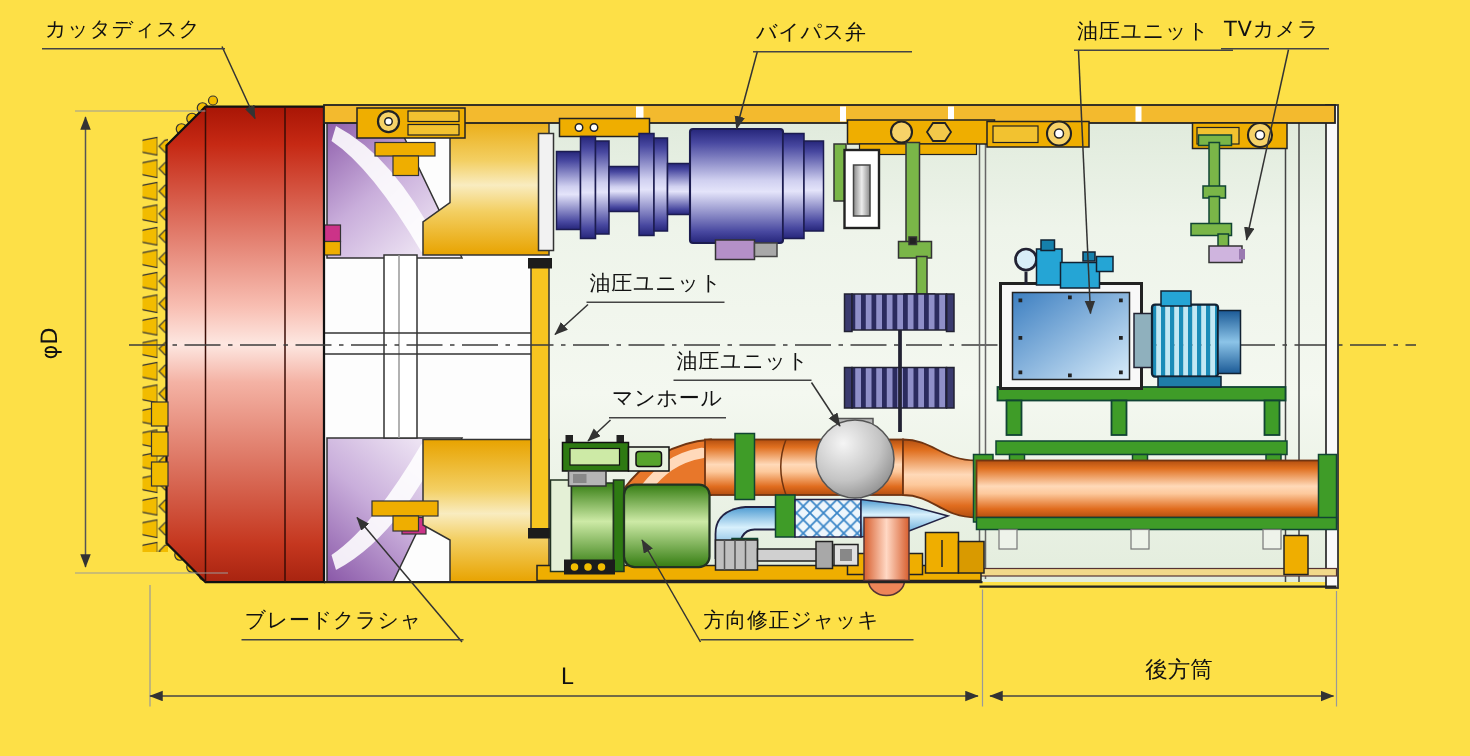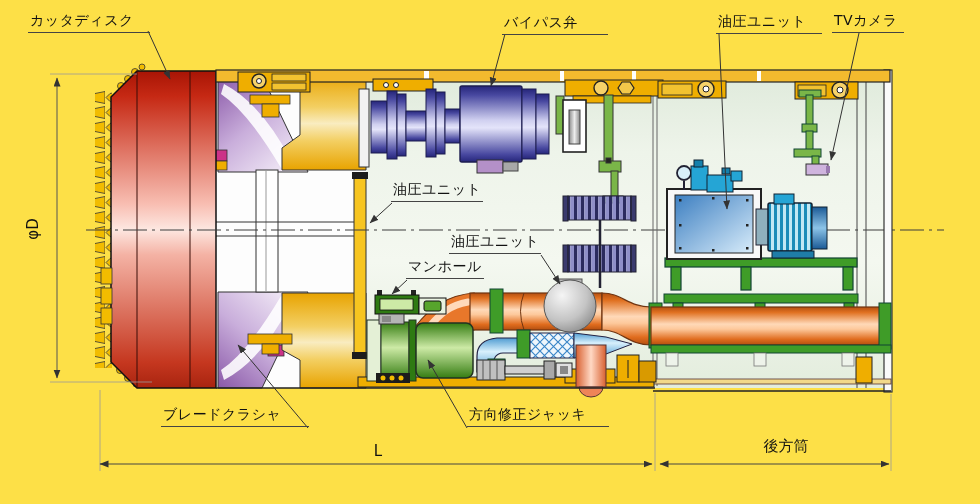--- a/index.html
+++ b/index.html
@@ -436,21 +436,21 @@
   <path d="M541,255 L560,284" marker-end="url(#arr)"></path>
   <path d="M407,280 L392,294" marker-end="url(#arr)"></path>
   <path d="M308,428 L238,345" marker-end="url(#arr)"></path>
   <path d="M467,428 L428,360" marker-end="url(#arr)"></path>
 </g>
 </svg>
 
 <div class="lbl" style="left:28px;top:12px;min-width:118px">カッタディスク</div>
 <div class="lbl" style="left:502px;top:14px;min-width:102px">バイパス弁</div>
 <div class="lbl" style="left:716px;top:13px;min-width:102px">油圧ユニット</div>
-<div class="lbl" style="left:832px;top:12px;min-width:68px">TVカメラ</div>
+<div class="lbl" style="left:814px;top:12px;min-width:68px">TVカメラ</div>
 <div class="lbl" style="left:391px;top:181px;min-width:88px">油圧ユニット</div>
 <div class="lbl" style="left:449px;top:233px;min-width:88px">油圧ユニット</div>
 <div class="lbl" style="left:406px;top:258px;min-width:74px">マンホール</div>
 <div class="lbl" style="left:467px;top:406px;min-width:138px">方向修正ジャッキ</div>
 <div class="lbl" style="left:161px;top:406px;min-width:144px">ブレードクラシャ</div>
 
 <div class="dimlbl" style="left:750px;top:437px;width:72px">後方筒</div>
 <div class="dimlbl" style="left:366px;top:442px;width:24px">L</div>
 <div class="dimlbl rot" style="left:8px;top:220px;width:50px">φD</div>
 

